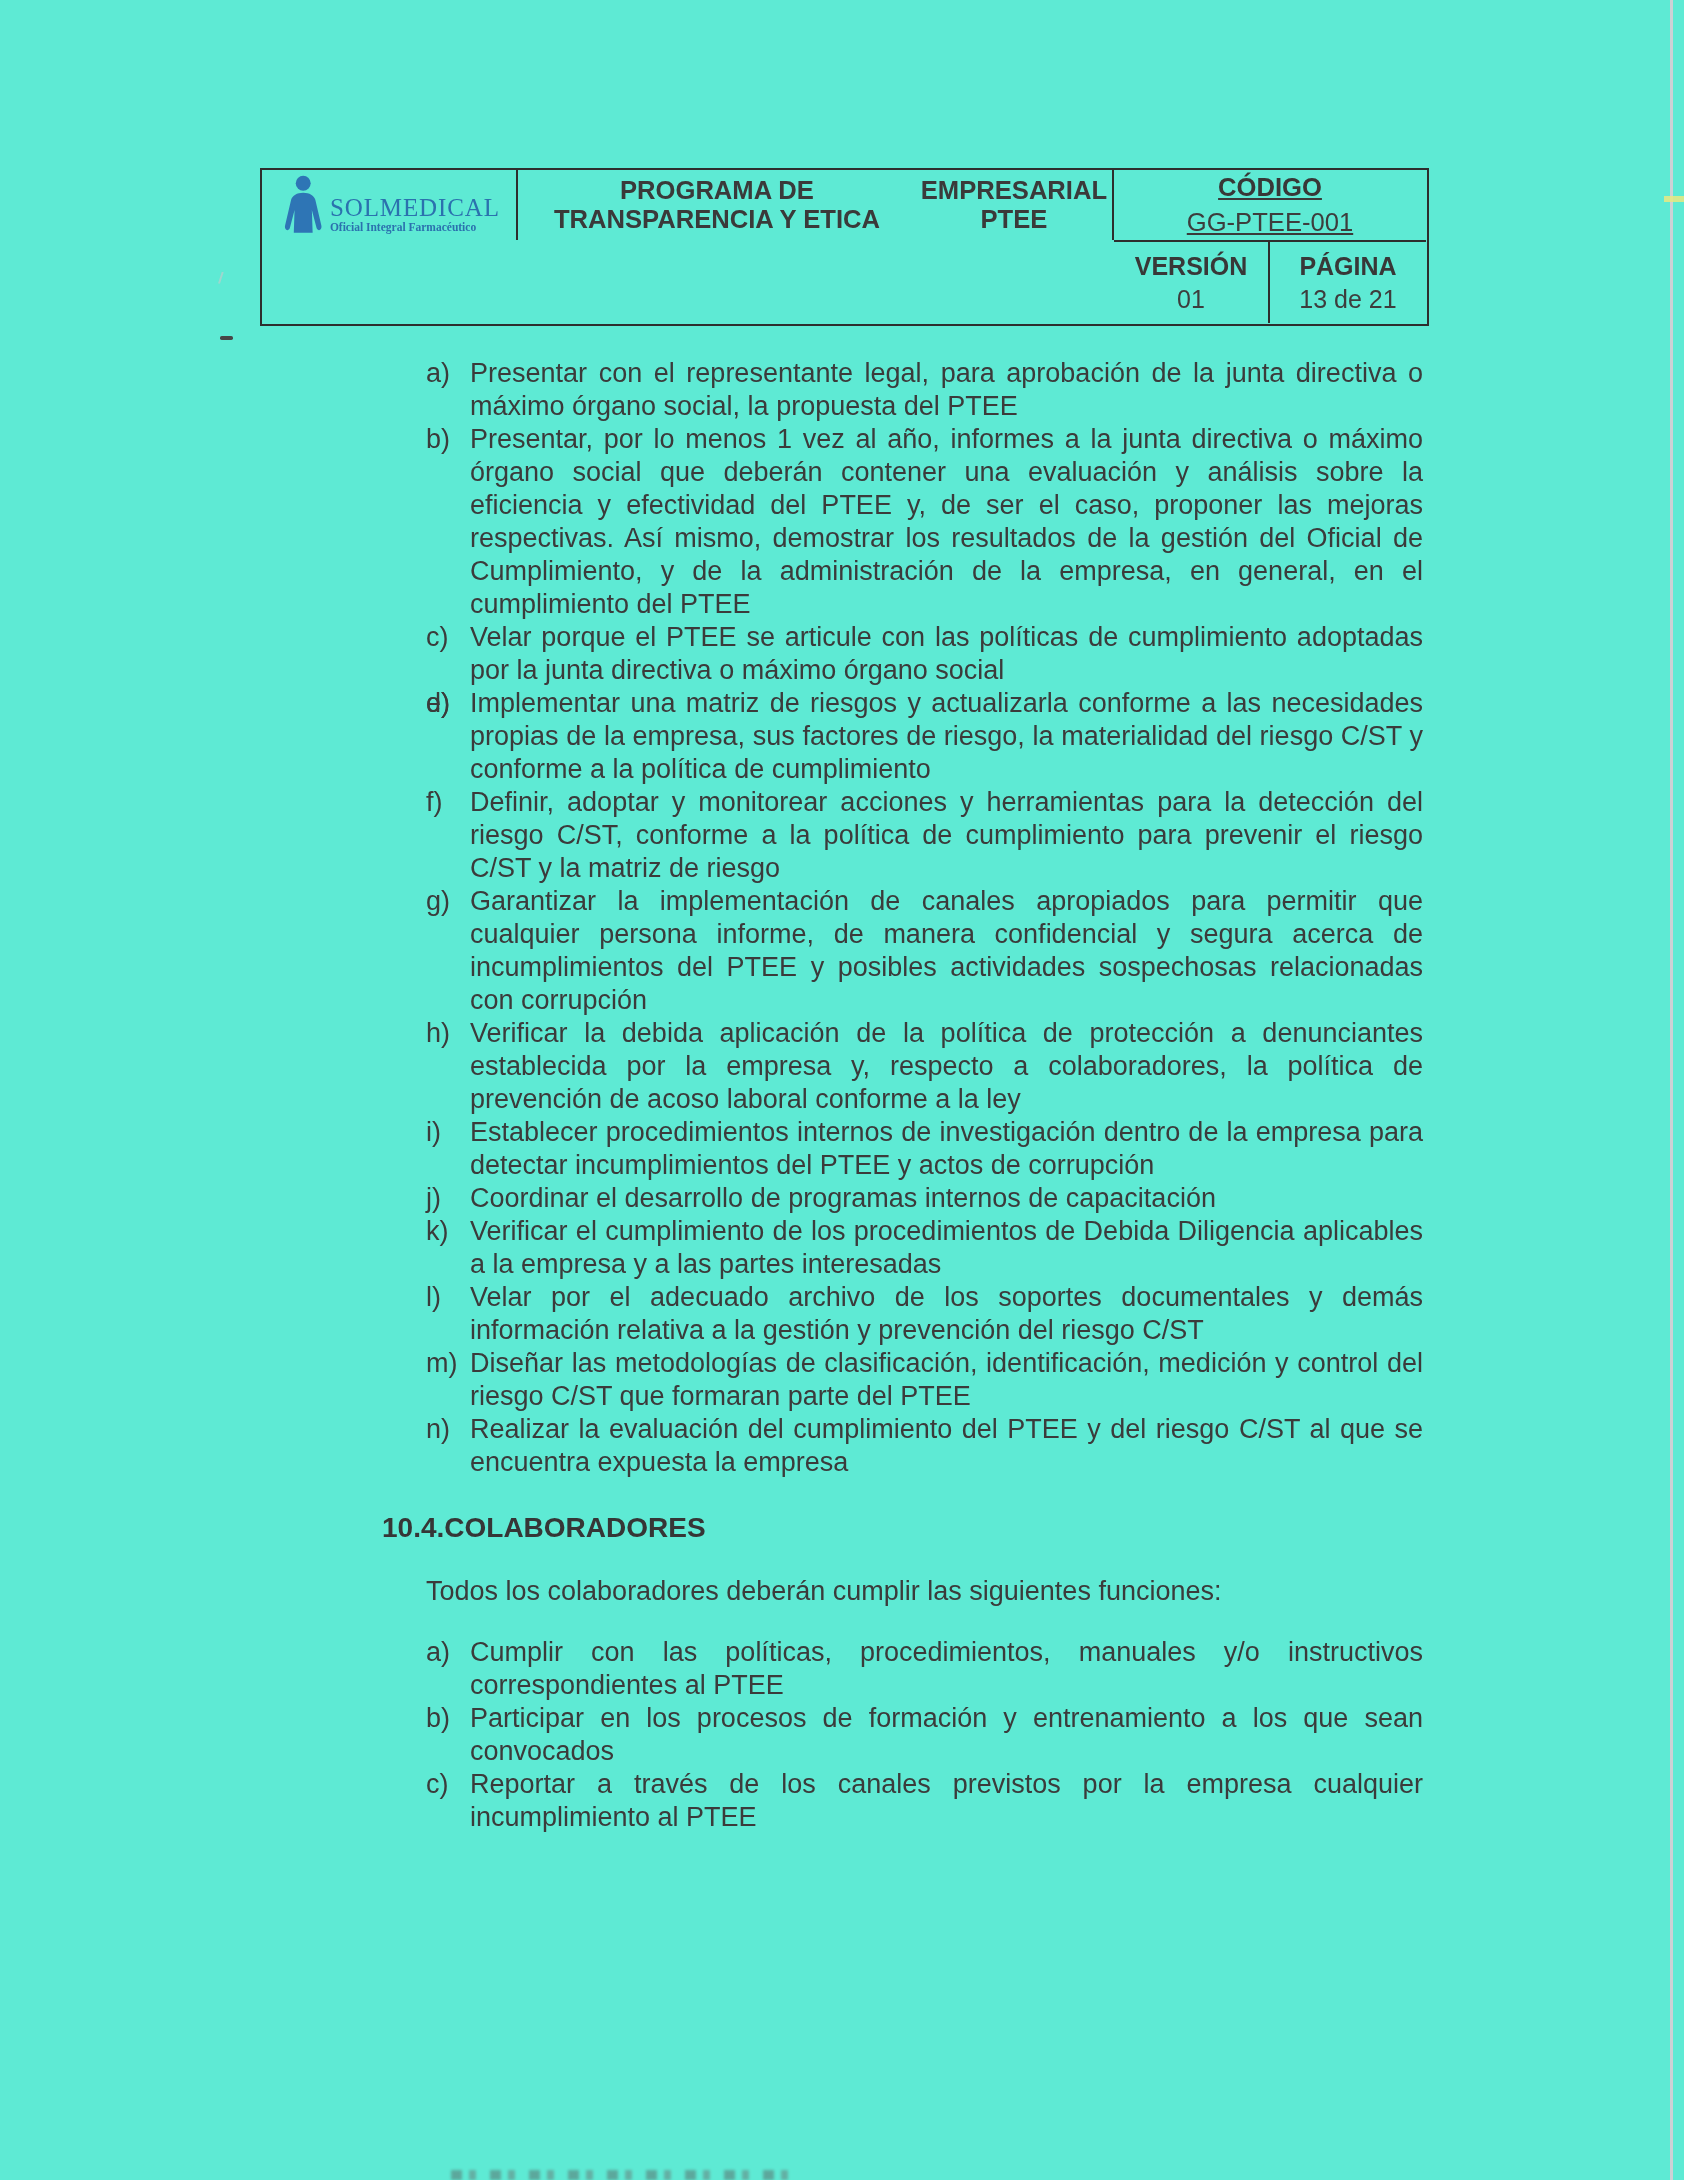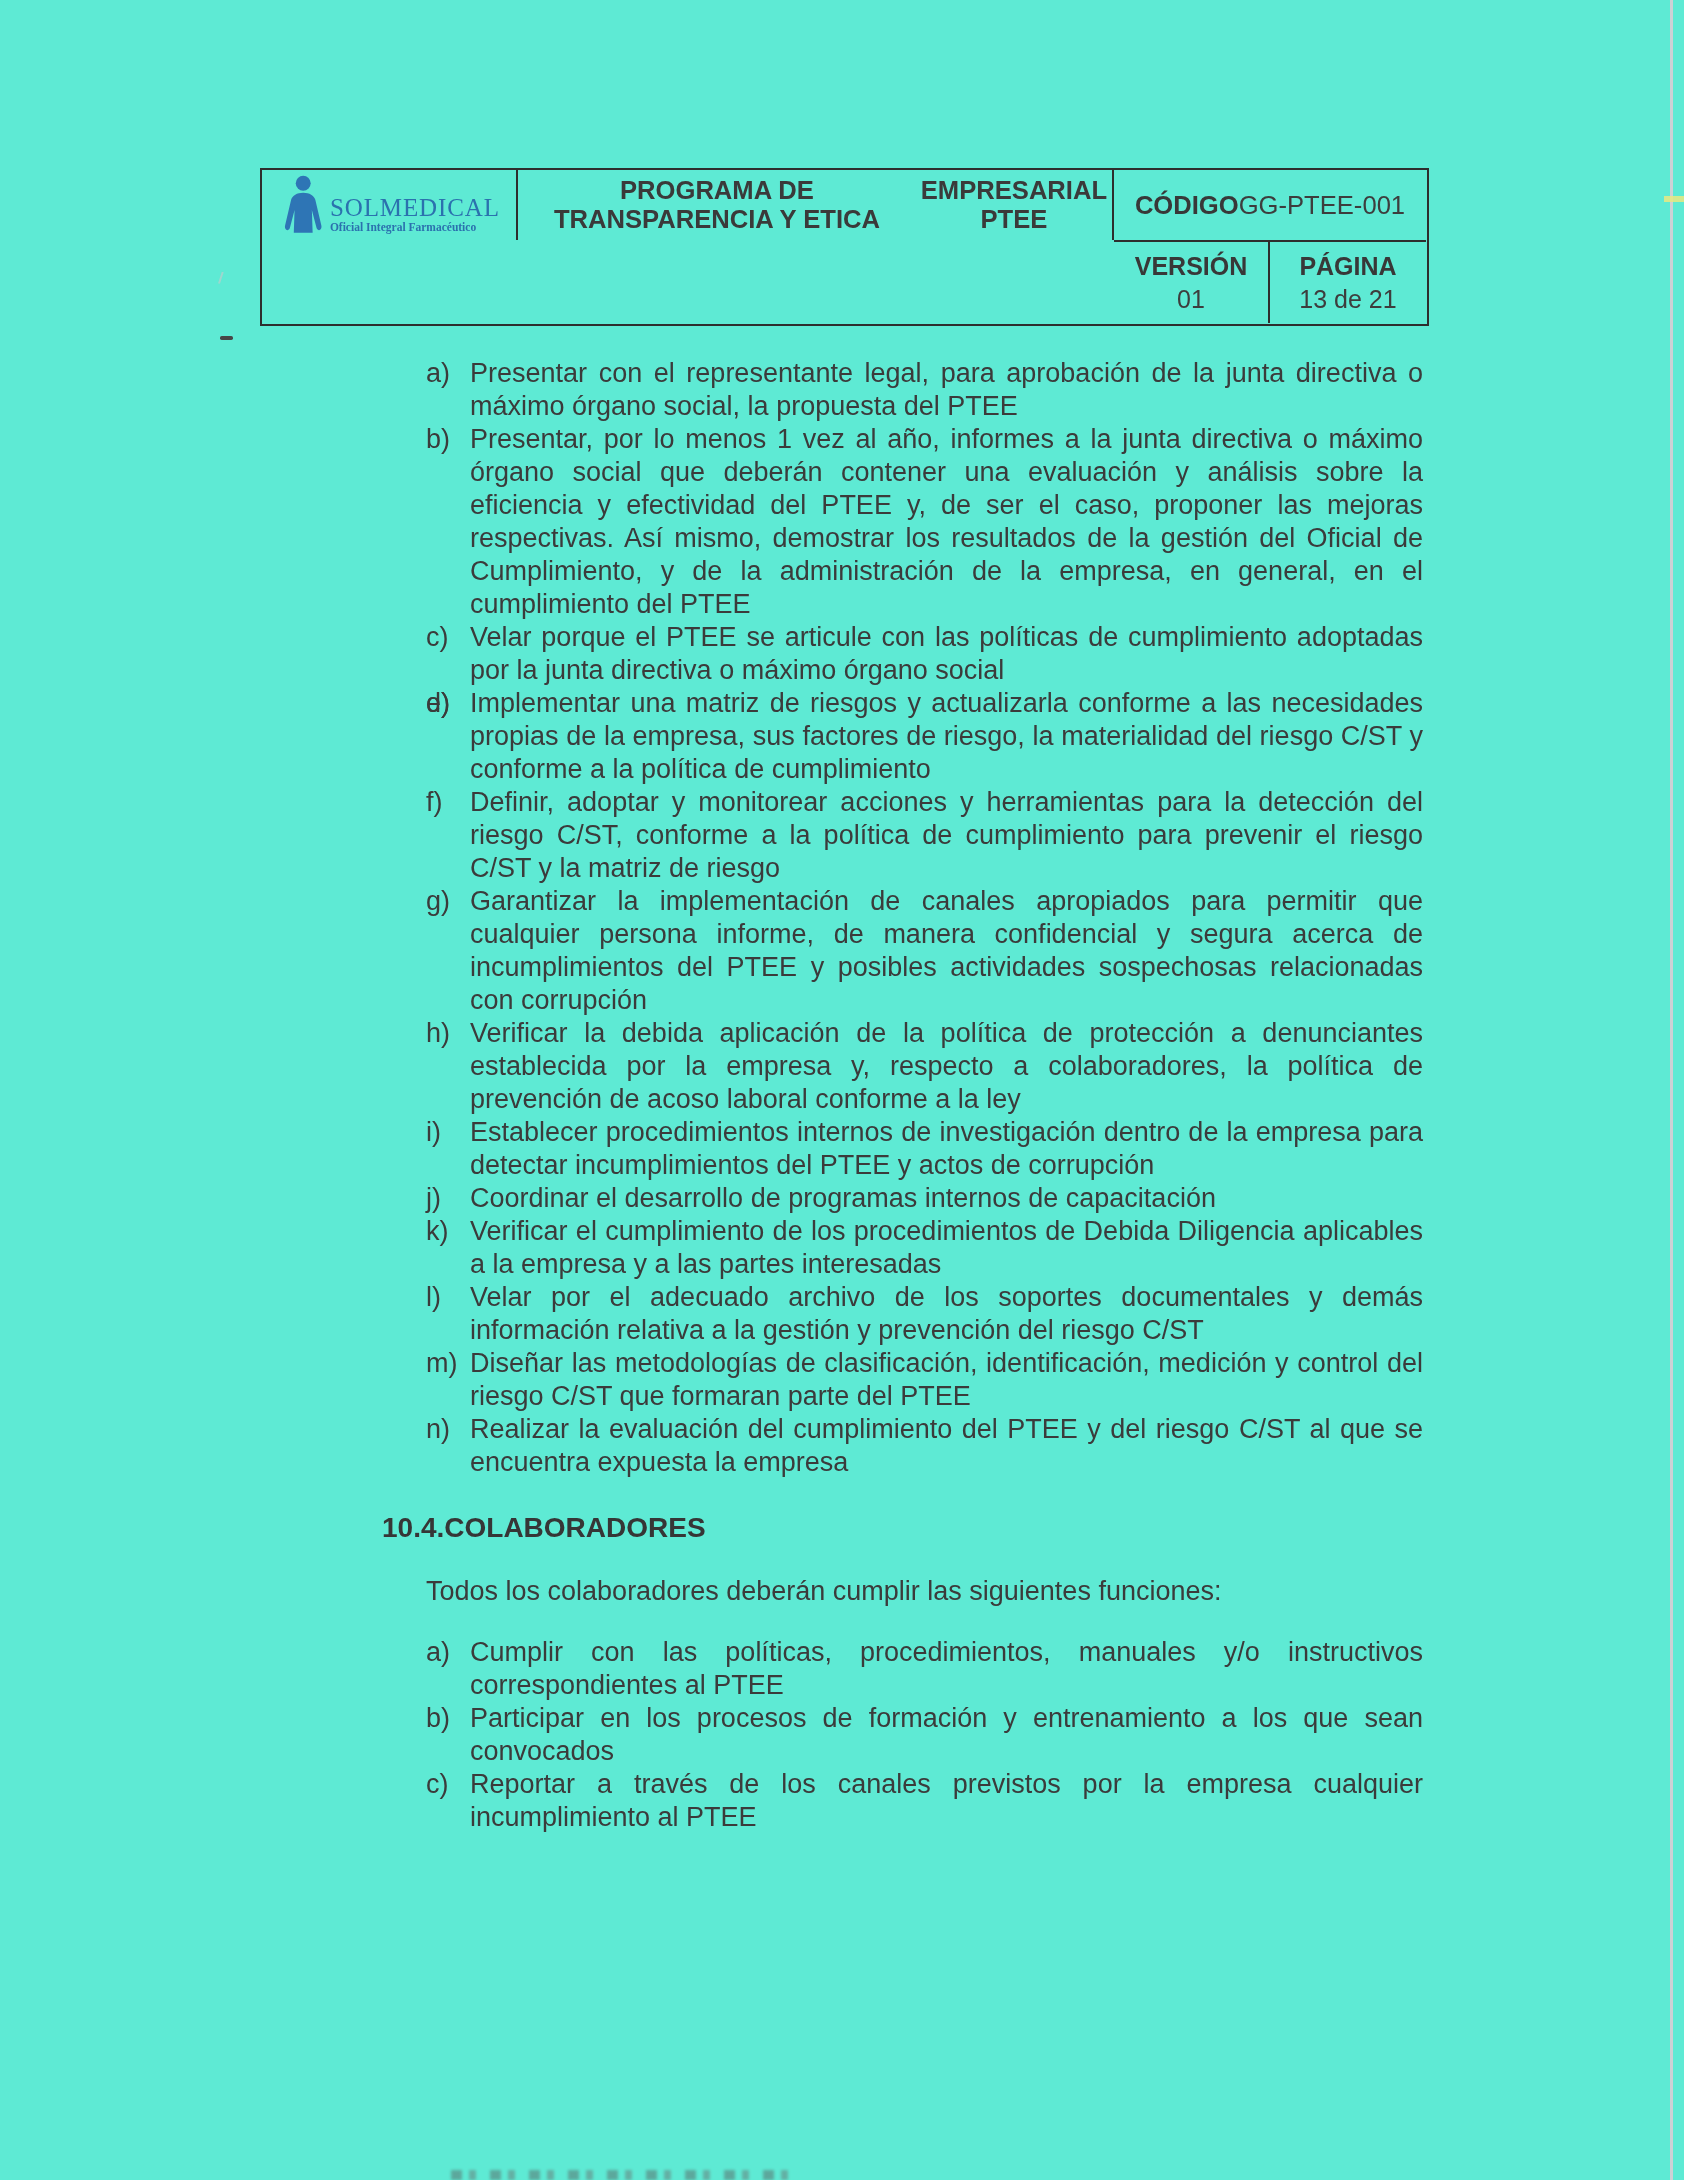--- a/index.html
+++ b/index.html
@@ -31,22 +31,22 @@
   .bt { border-top:2.6px solid #2e2e2e; }
 
   .c-logo { grid-column:1; grid-row:1; display:flex; align-items:flex-start; padding:4.3px 0 0 19.6px; }
   .person-svg { width:44px; height:61px; flex:0 0 auto; }
   .brand-text { margin-left:4.3px; margin-top:20.4px; line-height:1; }
   .brand-name { font-family:"Liberation Serif", serif; font-size:25px; letter-spacing:0.9px; color:#2b71ae; }
   .brand-tagline { font-family:"Liberation Serif", serif; font-size:11.5px; font-weight:bold; color:#2b71ae; margin-top:2.6px; }
 
   .c-title { grid-column:2; grid-row:1; display:flex; flex-direction:row; justify-content:center; align-items:center; row-gap:6px;
              font-weight:bold; font-size:25.6px; color:#3a3a3a; text-align:center; }
-  .c-codigo { grid-column:3 / span 2; grid-row:1; display:flex; flex-direction:row; justify-content:center; align-items:center; row-gap:6px;
-              font-size:25.6px; text-align:center; }
+  .c-codigo { grid-column:3 / span 2; grid-row:1; display:flex; flex-direction:column; justify-content:center; align-items:center; row-gap:6px;
+              font-size:25.6px; text-align:center;text-decoration:underline; }
   .c-codigo .lbl { font-weight:bold; color:#383838; }
   .c-codigo .val { color:#3d3d3d; }
 
   .c-proceso { grid-column:1 / span 2; grid-row:2; display:flex; align-items:center; padding:12px 0 0 19.6px;
                font-weight:bold; font-size:25.6px; color:#383838; }
   .c-version, .c-pagina { display:flex; flex-direction:column; justify-content:center; align-items:center; row-gap:4px;
                font-size:25px; text-align:center; padding-top:1.7px; }
   .c-version { grid-column:3; grid-row:2; }
   .c-pagina  { grid-column:4; grid-row:2; }
   .c-version .lbl, .c-pagina .lbl { font-weight:bold; color:#383838; }

